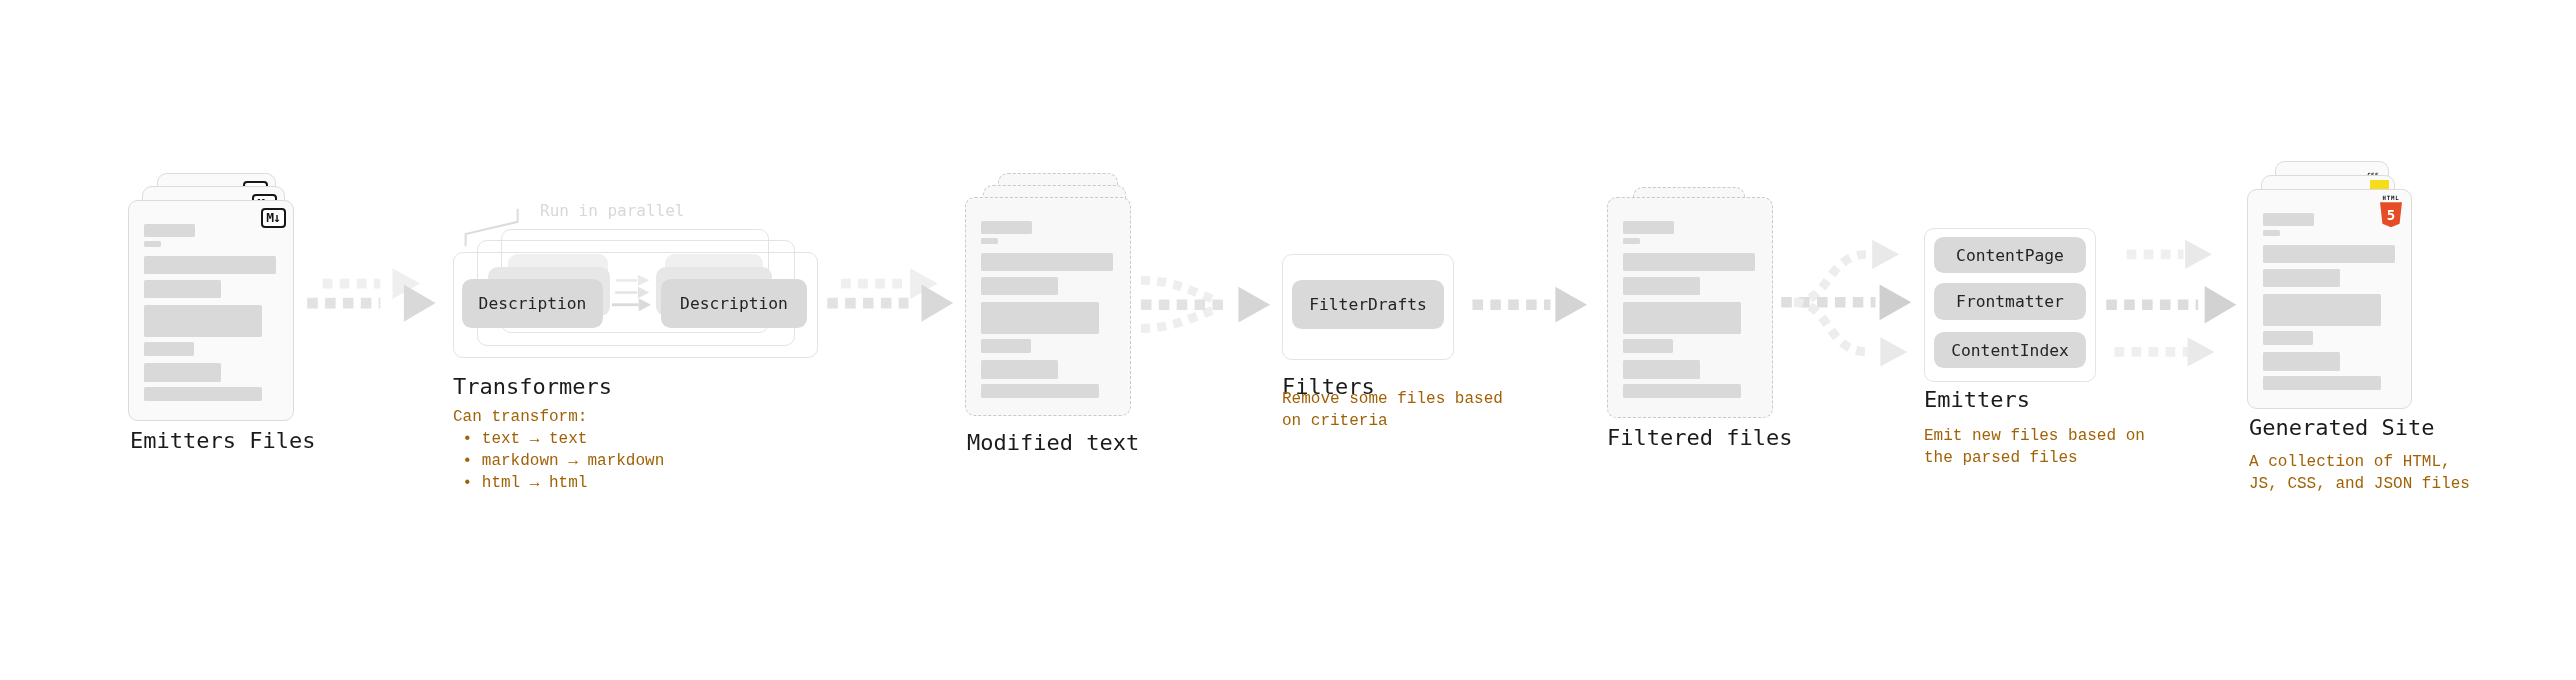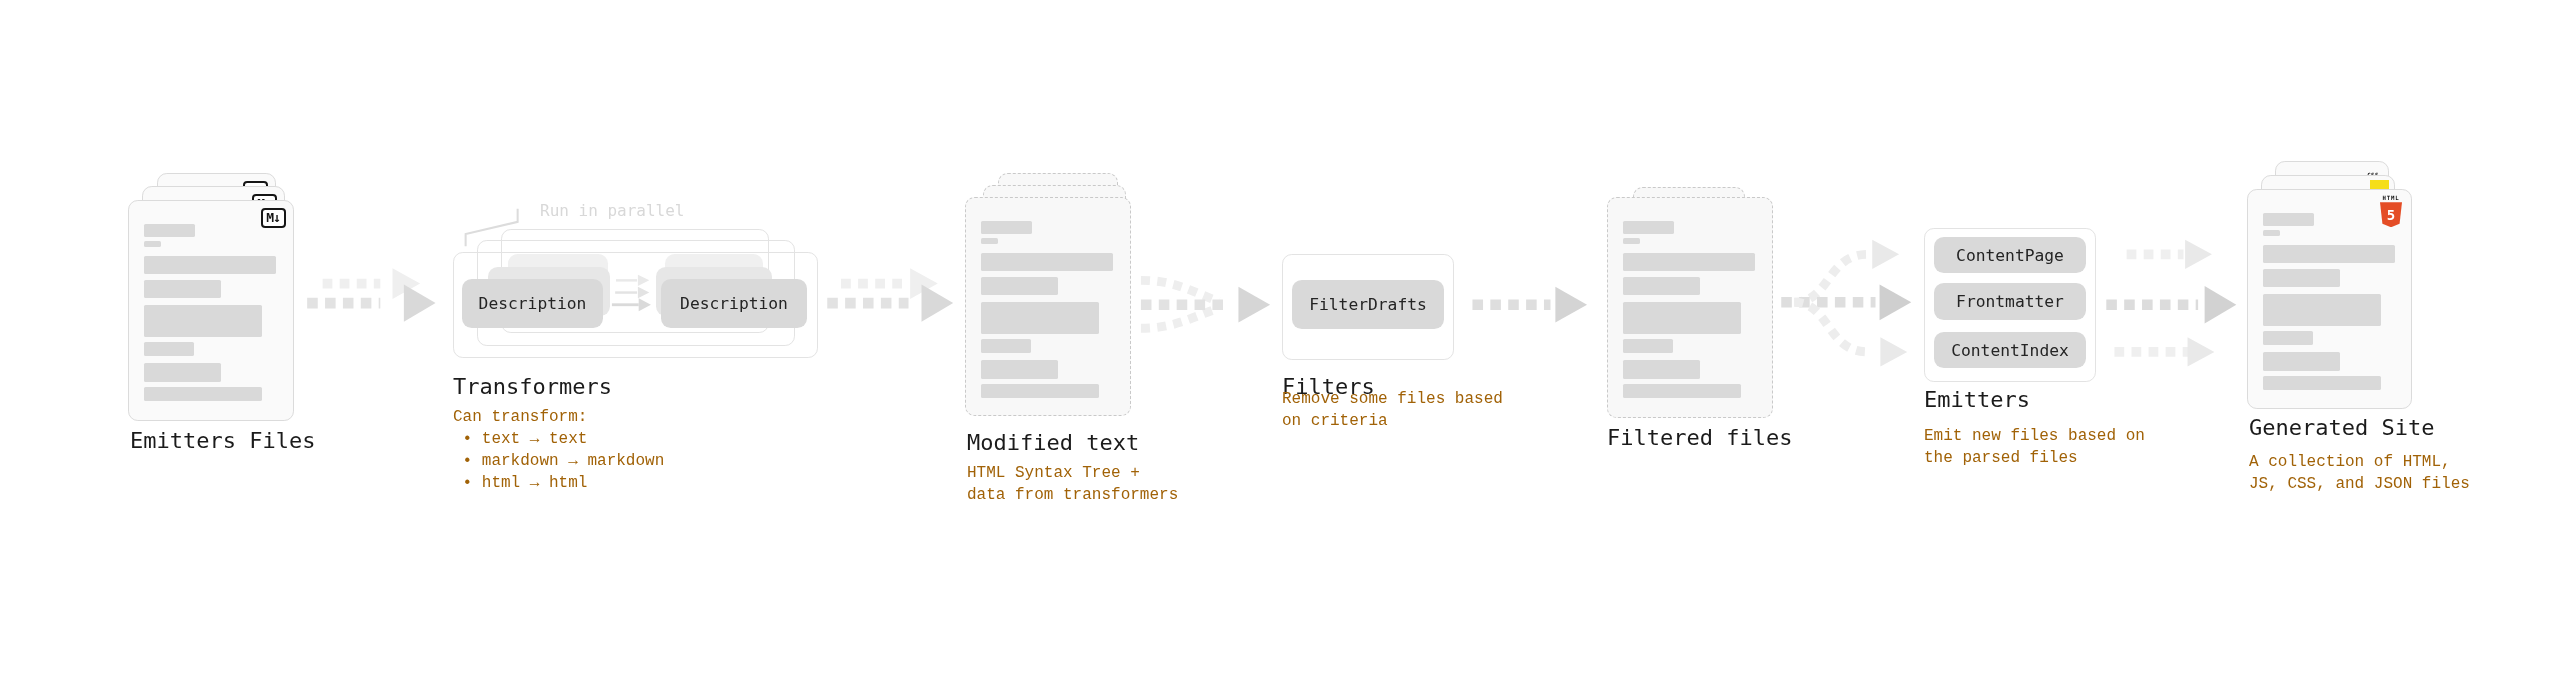--- a/index.html
+++ b/index.html
@@ -93,22 +93,20 @@
         <div class="bar" style="width: 17px; height: 5.7px; margin-bottom: 9px;"></div>
         <div class="bar" style="width: 132px; height: 18px; margin-bottom: 6.5px;"></div>
         <div class="bar" style="width: 77px; height: 18px; margin-bottom: 6.5px;"></div>
         <div class="bar" style="width: 118px; height: 32.5px; margin-bottom: 4.9px;"></div>
         <div class="bar" style="width: 50px; height: 14px; margin-bottom: 6.5px;"></div>
         <div class="bar" style="width: 77px; height: 19.5px; margin-bottom: 4.9px;"></div>
         <div class="bar" style="width: 118px; height: 14px; margin-bottom: 0px;"></div>
       </div>
   </div>
   <div class="stage-label" style="left:967px;top:430px;">Modified text</div>
-  <div class="desc" style="left:967px;top:462px;">HTML Syntax Tree +
-data from transformers</div>
 
   <div class="box" style="left:1282px;top:254px;width:172px;height:106px;"></div>
   <div class="btn" style="left:1292px;top:280px;width:152px;height:49px;">FilterDrafts</div>
   <div class="stage-label" style="left:1282px;top:374px;">Filters</div>
   <div class="desc" style="left:1282px;top:388px;">Remove some files based
 on criteria</div>
 
   <div class="card dashed" style="left:1633px;top:187px;width:112px;height:211px;"></div>
   <div class="card dashed" style="left:1607px;top:197px;width:166px;height:221px;">
     <div class="bars">

